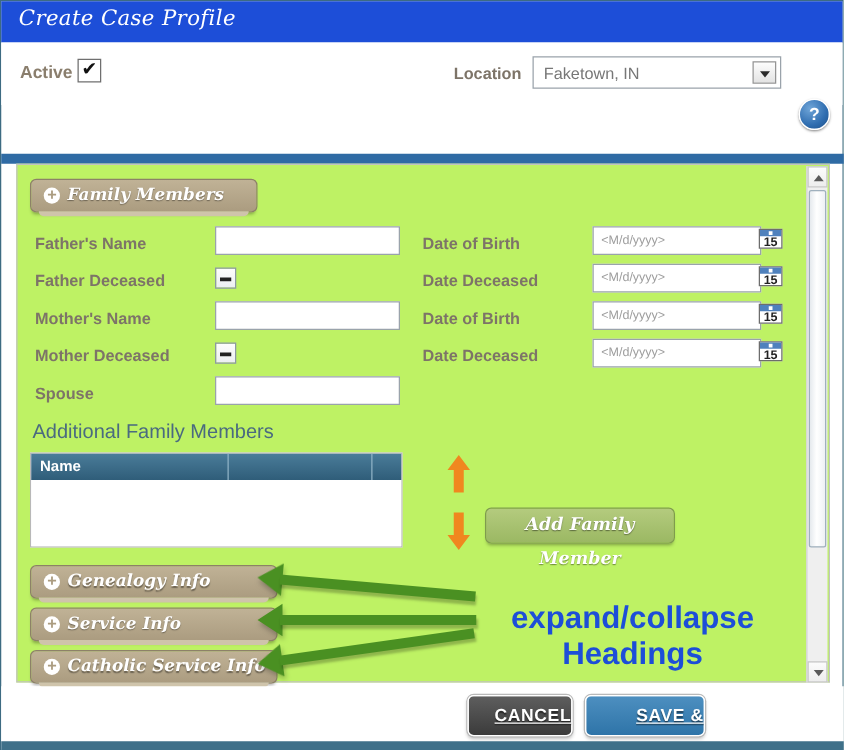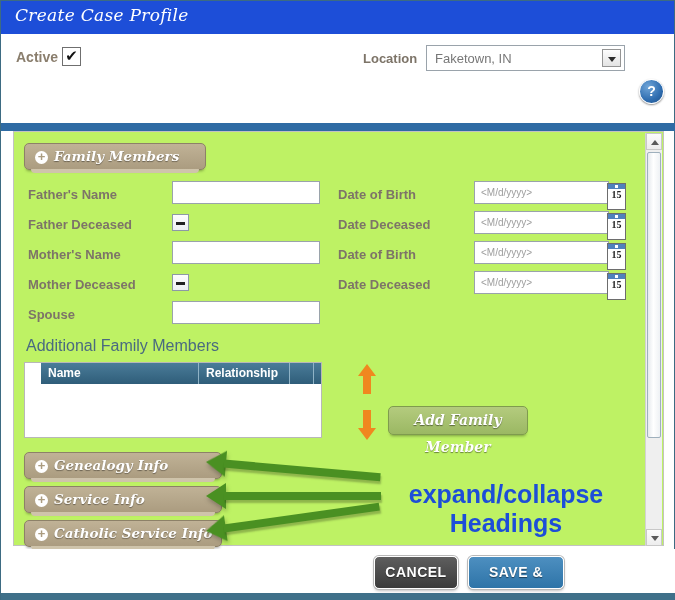--- a/index.html
+++ b/index.html
@@ -151,22 +151,22 @@
     position:absolute;height:23px;background:#fff;
     border:1px solid #9aa3ab;box-sizing:border-box;
   }
   .fdate{
     position:absolute;height:23px;background:#fff;
     border:1px solid #9aa3ab;box-sizing:border-box;
     color:#9d9d9d;font-size:10px;line-height:21px;padding-left:6px;
     overflow:hidden;white-space:nowrap;
   }
   .calicon{
-    position:absolute;width:19px;height:27px;
-    background:#fff;border:1px solid #6d6d6d;box-sizing:border-box;font-family:Liberation Serif, serif;
+    position:absolute;width:19px;height:16px;
+    background:#fff;border:1px solid #6d6d6d;box-sizing:border-box;
   }
   .calicon .bar{
     height:5px;background:#4f81bd;position:relative;
   }
   .calicon .bar:after{
     content:"";position:absolute;left:7px;top:1px;width:3px;height:3px;background:#fff;
   }
   .calicon .num{
     font-size:10px;line-height:12px;text-align:center;color:#222;font-weight:bold;
   }
@@ -196,21 +196,21 @@
     color:#fff;font-size:12px;font-weight:bold;line-height:20px;
     padding-left:7px;box-sizing:border-box;
     border-right:1px solid #8fb3c6;
   }
   
   .updown{position:absolute;width:18px;}
   .updown .shaft{position:absolute;left:5px;width:8px;background:#f0871f;}
   .updown .head{position:absolute;left:0;width:0;height:0;border-left:9px solid transparent;border-right:9px solid transparent;}
   
   #addBtn{
-    position:absolute;left:385px;top:409px;width:140px;height:29px;
+    position:absolute;left:385px;top:409px;width:152px;height:29px;
     border:1px solid #7f9b4e;border-radius:5px;box-sizing:border-box;
     background:linear-gradient(#b4cb7e,#9bb863);
     box-shadow:0 3px 3px -2px rgba(0,0,0,.35);
     color:#fff;font-family:"DejaVu Serif",serif;
     font-style:italic;font-weight:bold;font-size:14px;
     text-align:center;line-height:27px;
     text-shadow:0 1px 1px rgba(0,0,0,.45);
   }
   
   .garrow{position:absolute;height:0;}
@@ -246,24 +246,25 @@
   }
   
   #footer{
     position:absolute;left:0;top:548px;width:675px;height:52px;
     background:#fff;
   }
   .fbtn{
     position:absolute;top:7px;height:33px;
     border-radius:5px;box-sizing:border-box;
     color:#fff;font-weight:bold;font-size:14px;
-    text-align:center;line-height:31px;letter-spacing:.5px;
+    text-align:right;line-height:31px;letter-spacing:.5px;
     text-shadow:0 1px 1px rgba(0,0,0,.5);
     border:1px solid #ffffff;
     box-shadow:0 0 0 1px #b9b9b9, 0 2px 3px rgba(0,0,0,.25);
+    text-decoration:underline;
   }
   #cancelBtn{left:373px;width:84px;background:linear-gradient(#5e5e5e,#3b3b3b);}
   #saveCloseBtn{left:467px;width:96px;background:linear-gradient(#4d8fc0,#2e74a8);}
   #saveBtn{left:572px;width:84px;background:linear-gradient(#4d8fc0,#2e74a8);}
   #footline{position:absolute;left:0;top:592px;width:675px;height:8px;background:#3f7089;}
 </style>
 </head>
 <body>
 
 <div id="app">
@@ -329,24 +330,23 @@
     <div class="calicon" style="left:593px;top:141px;">
       <div class="bar"></div>
       <div class="num">15</div>
     </div>
 
     <div class="flabel" style="left:14px;top:175px;">Spouse</div>
     <div class="ftext" style="left:158px;top:169px;width:148px;"></div>
 
     <div id="addFamLabel" style="left:12px;top:205px;">Additional Family Members</div>
 
-    <div id="grid" style="left:10px;top:230px;padding-left:16px;">
+    <div id="grid" style="left:10px;top:230px;">
       <div id="gridhead">
         <div class="col" style="left:0;width:158px;">Name</div>
-        <div class="col" style="left:158px;width:91px;">Relationship</div>
         <div class="col" style="left:249px;width:24px;"></div>
         <div class="col" style="left:273px;width:23px;border-right:none;"></div>
       </div>
       <div style="height:53px;background:#fff;"></div>
     </div>
 
     <div class="updown" style="left:344px;top:232px;height:30px;">
       <div class="head" style="top:0;border-bottom:12px solid #f0871f;"></div>
       <div class="shaft" style="top:12px;height:18px;"></div>
     </div>

